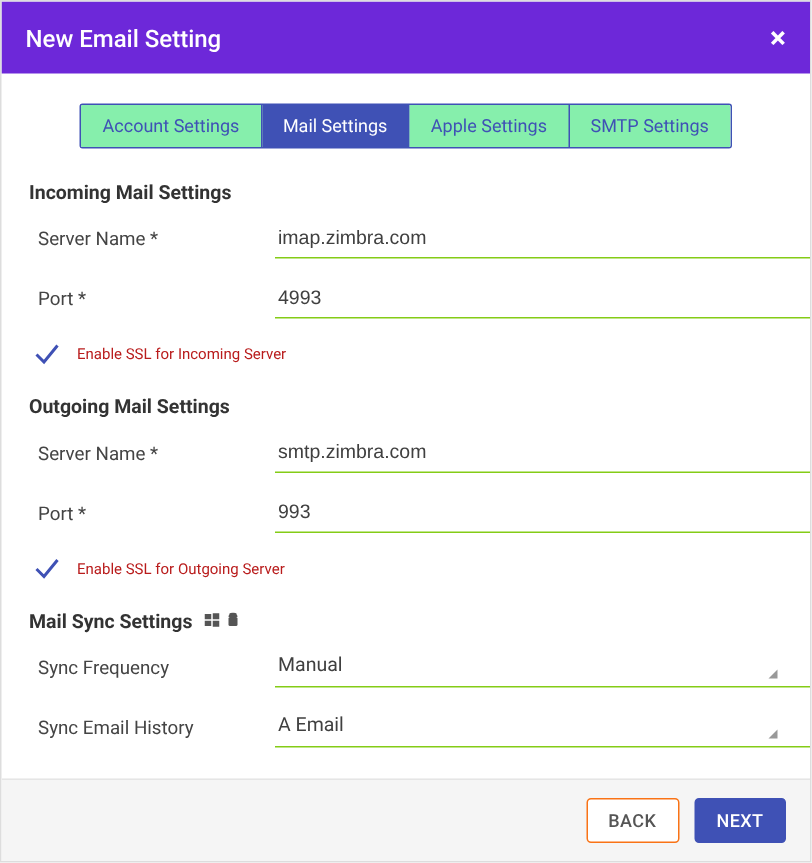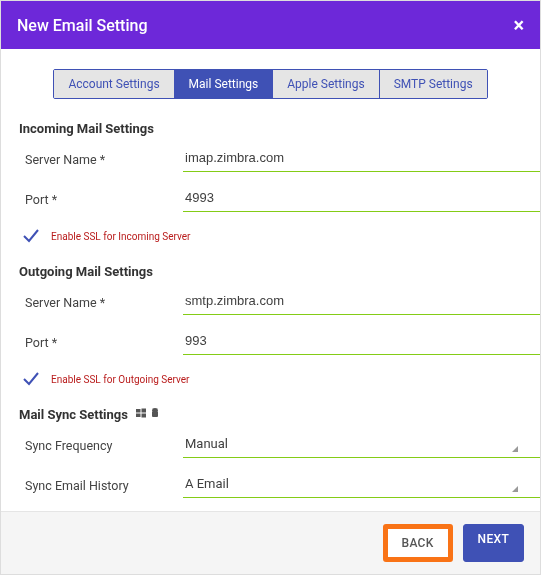--- a/index.html
+++ b/index.html
@@ -41,21 +41,21 @@
     .tabs {
       display: inline-flex;
       border: 1px solid #3f51b5;
       border-radius: 2px;
       overflow: hidden;
     }
     .tab {
       padding: 7px 14px;
       font-size: 12px;
       color: #3f51b5;
-      background: #e5e5e5;
+      background: #86efac;
       cursor: pointer;
       border-right: 1px solid #3f51b5;
     }
     .tab:last-child { border-right: none; }
     .tab.active {
       background: #3f51b5;
       color: #fff;
     }
     .content {
       flex: 1;
@@ -140,21 +140,21 @@
       padding: 7px 14px;
       font-size: 12px;
       font-weight: 500;
       letter-spacing: 0.3px;
       border-radius: 3px;
       cursor: pointer;
     }
     .btn-secondary {
       background: #fff;
       color: #555;
-      border: 5px solid #f97316;
+      border: 1px solid #f97316;
     }
     .btn-primary {
       background: #3f51b5;
       color: #fff;
       border: 1px solid #3f51b5;
     }
   </style>
 </head>
 <body>
 

